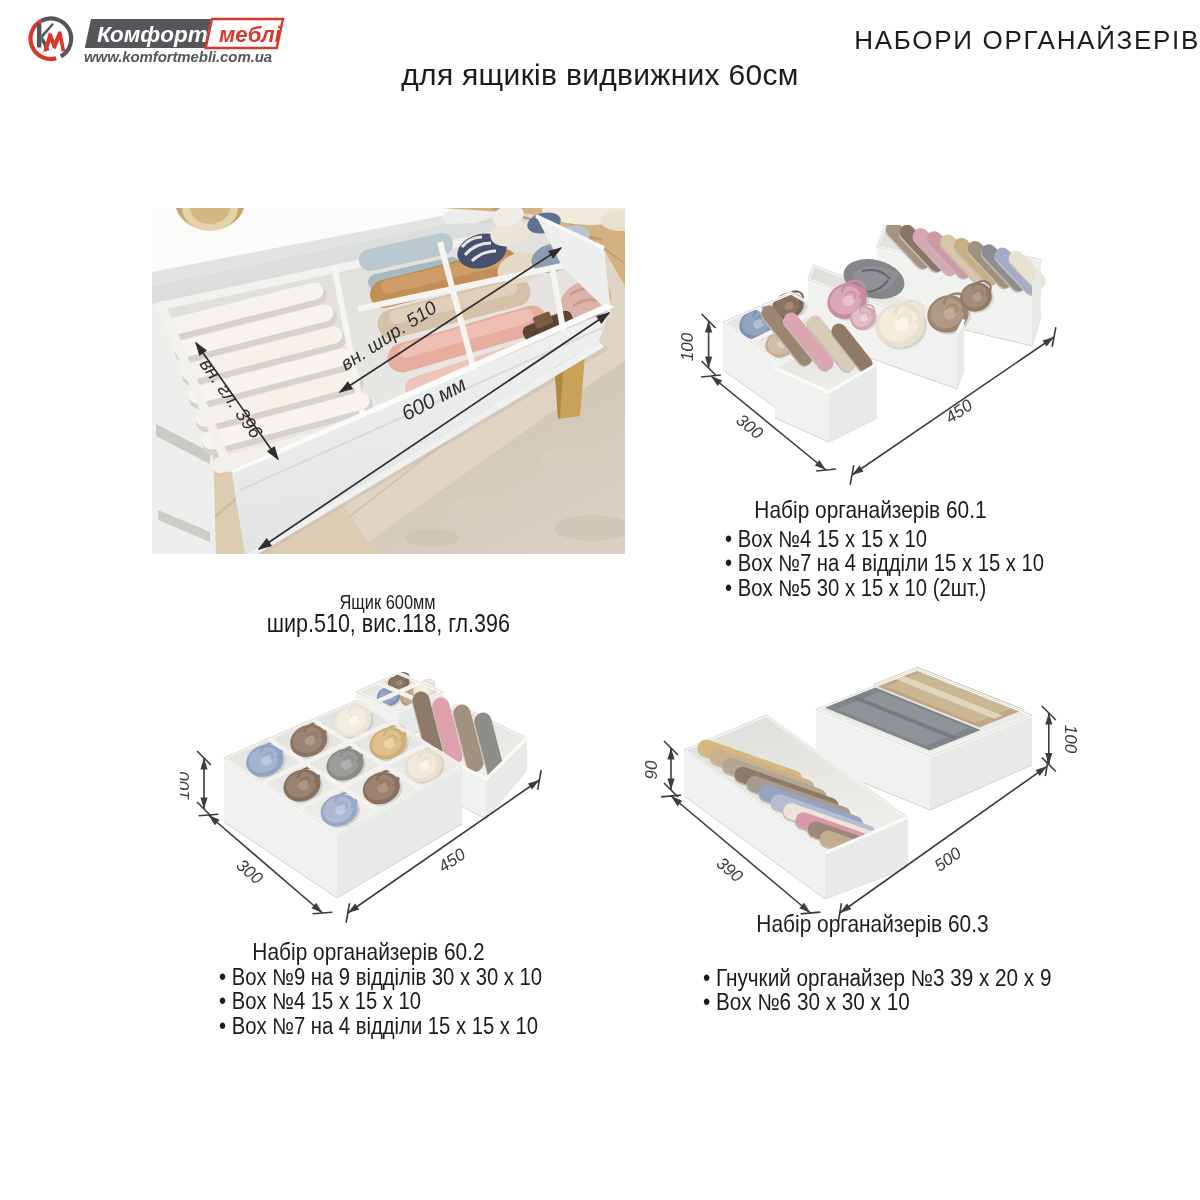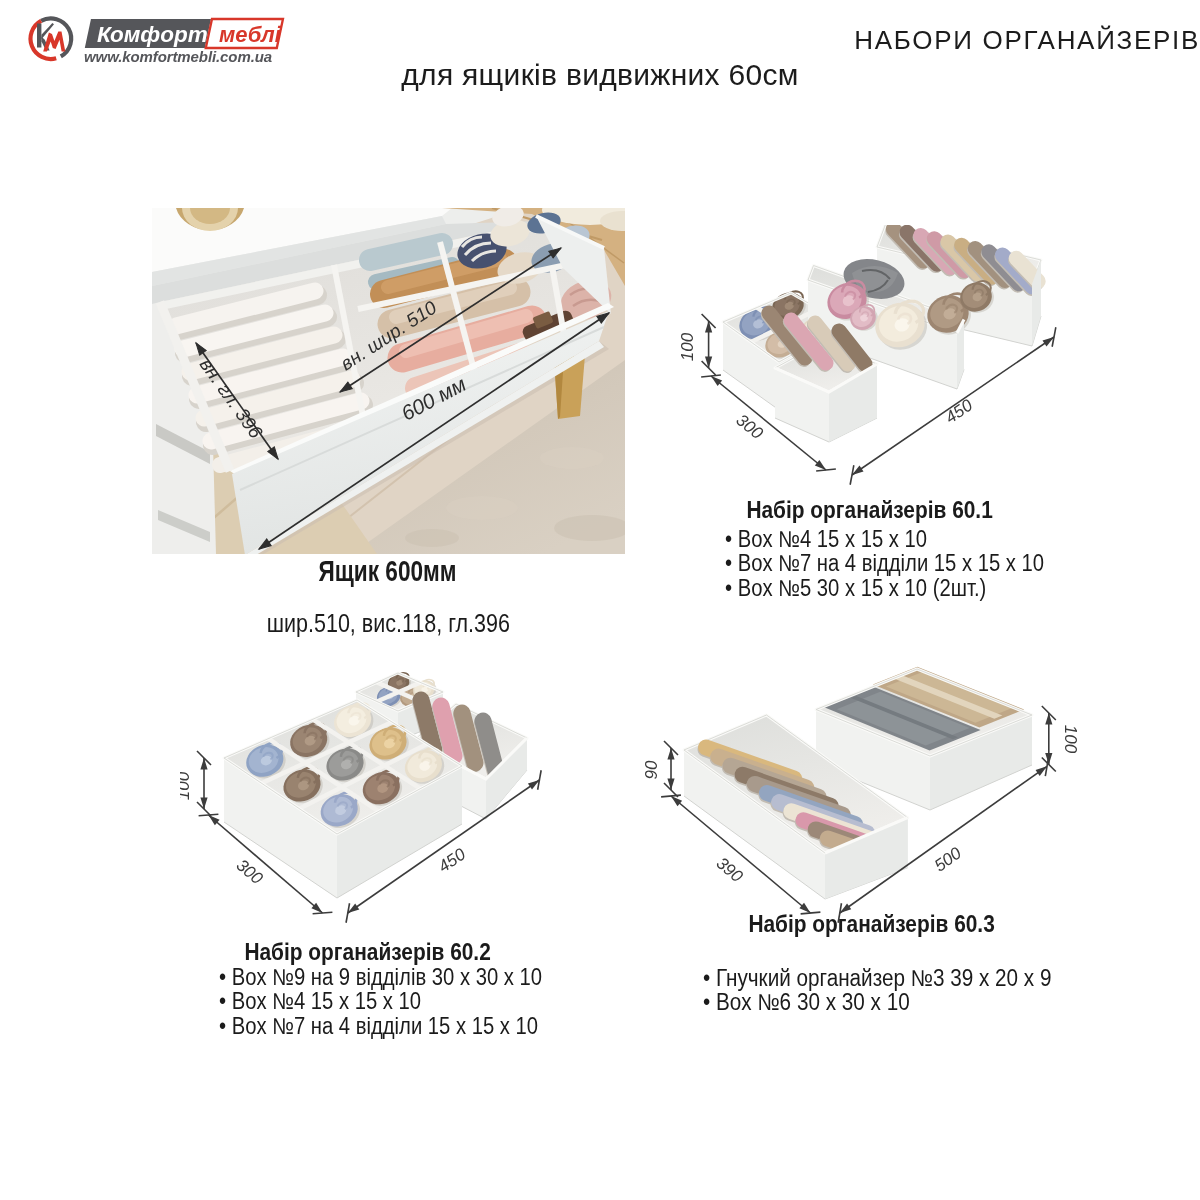--- a/index.html
+++ b/index.html
@@ -1,17 +1,17 @@
 <!DOCTYPE html>
 <html><head><meta charset="utf-8">
 <style>
 html,body{margin:0;padding:0;width:1200px;height:1200px;background:#ffffff;overflow:hidden;}
 body{font-family:"Liberation Sans",sans-serif;color:#1e1e1e;position:relative;}
 .abs{position:absolute;}
-.cap{font-weight:bold;text-align:center;white-space:nowrap;font-size:24px;color:#1b1b1b;}
+.cap{font-weight:normal;text-align:center;white-space:nowrap;font-size:24px;color:#1b1b1b;}
 .cap>span{display:inline-block;transform:scaleX(0.87);transform-origin:50% 50%;}
 .bl{white-space:nowrap;font-size:23px;line-height:24.4px;color:#1b1b1b;transform:scaleX(0.88);transform-origin:0 0;}
 svg text{font-family:"Liberation Sans",sans-serif;}
 </style></head>
 <body>
 
 <svg class="abs" style="left:0px;top:0px" width="320" height="80" viewBox="0 0 320 80">
 
 <g>
 <path d="M 41.1 20.9 A 20.3 20.3 0 0 1 60.8 56.4" fill="none" stroke="#55565a" stroke-width="4.2"></path>
@@ -179,21 +179,21 @@
 <text x="240" y="133" transform="rotate(-33 240 133)" text-anchor="middle" font-size="19" fill="#2e2e2e" font-style="italic">вн. шир. 510</text>
 
 <g stroke="#2e2e2e" fill="#2e2e2e">
 <line x1="107" y1="341" x2="457" y2="105" stroke-width="1.7"></line>
 <polygon points="0,0 -12,4 -12,-4" transform="translate(107,341) rotate(146)"></polygon>
 <polygon points="0,0 -12,4 -12,-4" transform="translate(457,105) rotate(-34)"></polygon>
 </g>
 <text x="285" y="197" transform="rotate(-28 285 197)" text-anchor="middle" font-size="21" fill="#2e2e2e" font-style="italic">600 мм</text>
 </svg>
 
-<div class="abs cap" style="left:0;top:555px;width:776px;font-size:29px;"><span style="transform:scaleX(0.78);">Ящик 600мм</span></div>
+<div class="abs cap" style="left:0;top:590px;width:776px;font-size:21px;"><span style="transform:scaleX(0.78);">Ящик 600мм</span></div>
 
 <div class="abs" style="left:0;top:609px;width:776px;text-align:center;font-size:25px;color:#1b1b1b;"><span style="display:inline-block;transform:scaleX(0.86);">шир.510, вис.118, гл.396</span></div>
 
 <svg class="abs" style="left:680px;top:225px" width="400" height="270" viewBox="0 0 400 270">
 <defs>
 <linearGradient id="gInt" x1="0" y1="0" x2="0.35" y2="1">
 <stop offset="0" stop-color="#dddedb"></stop>
         <stop offset="1" stop-color="#efeeeb"></stop>
 </linearGradient>
 </defs>

